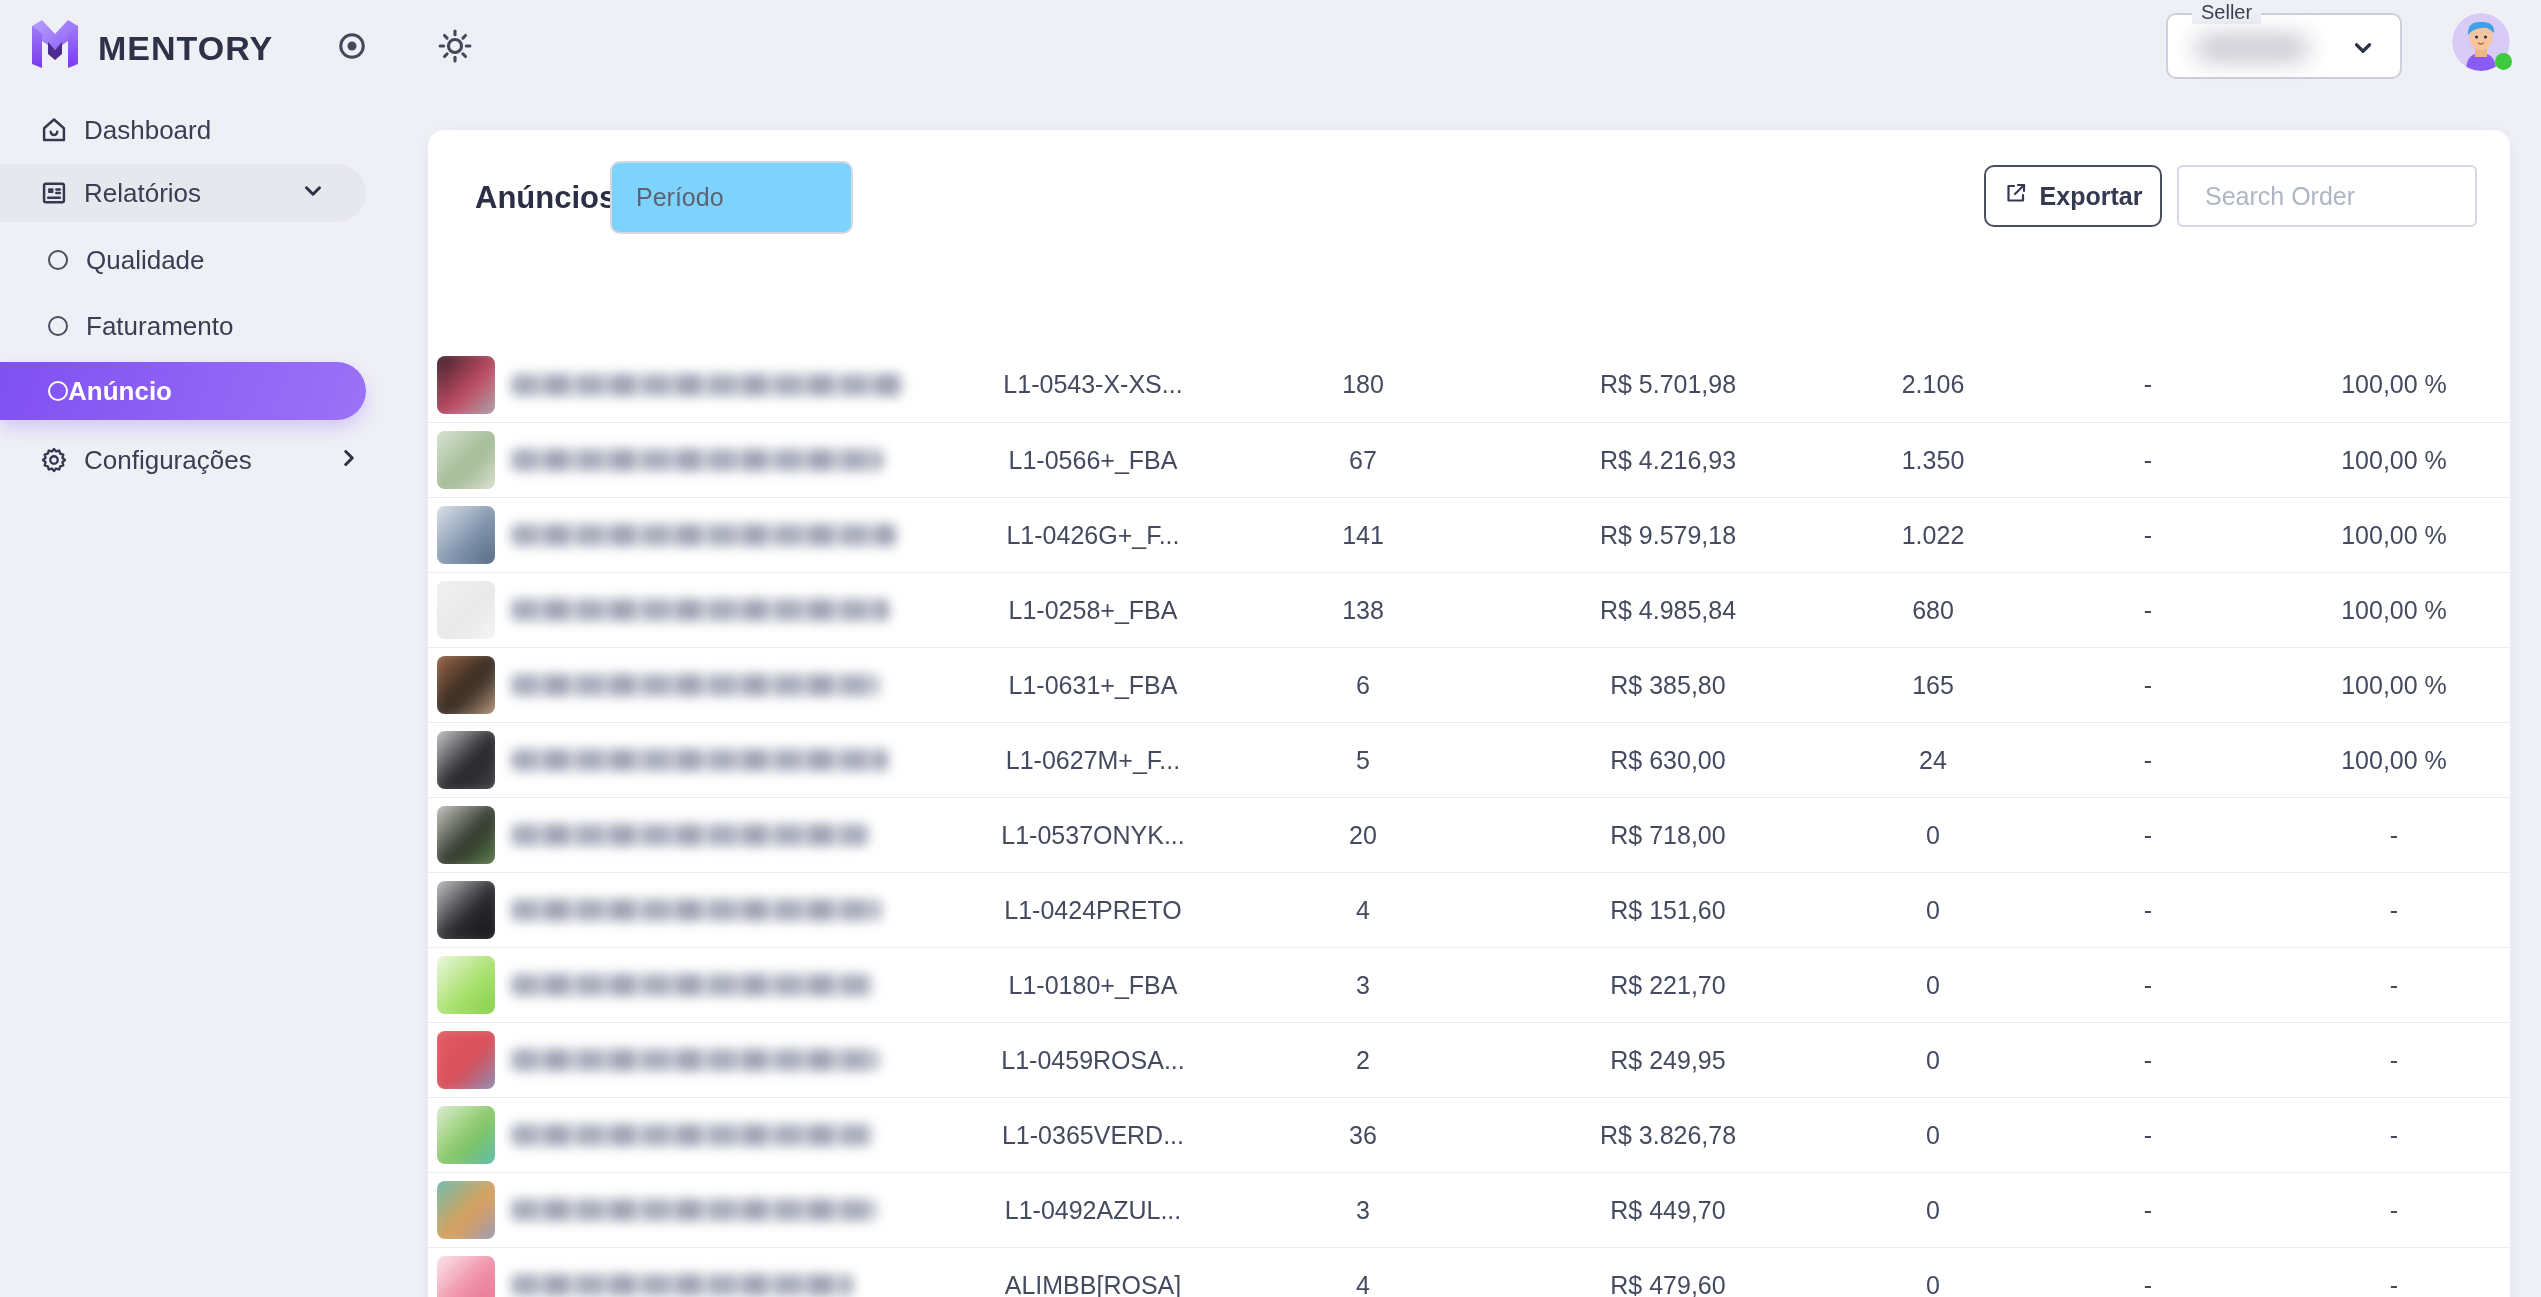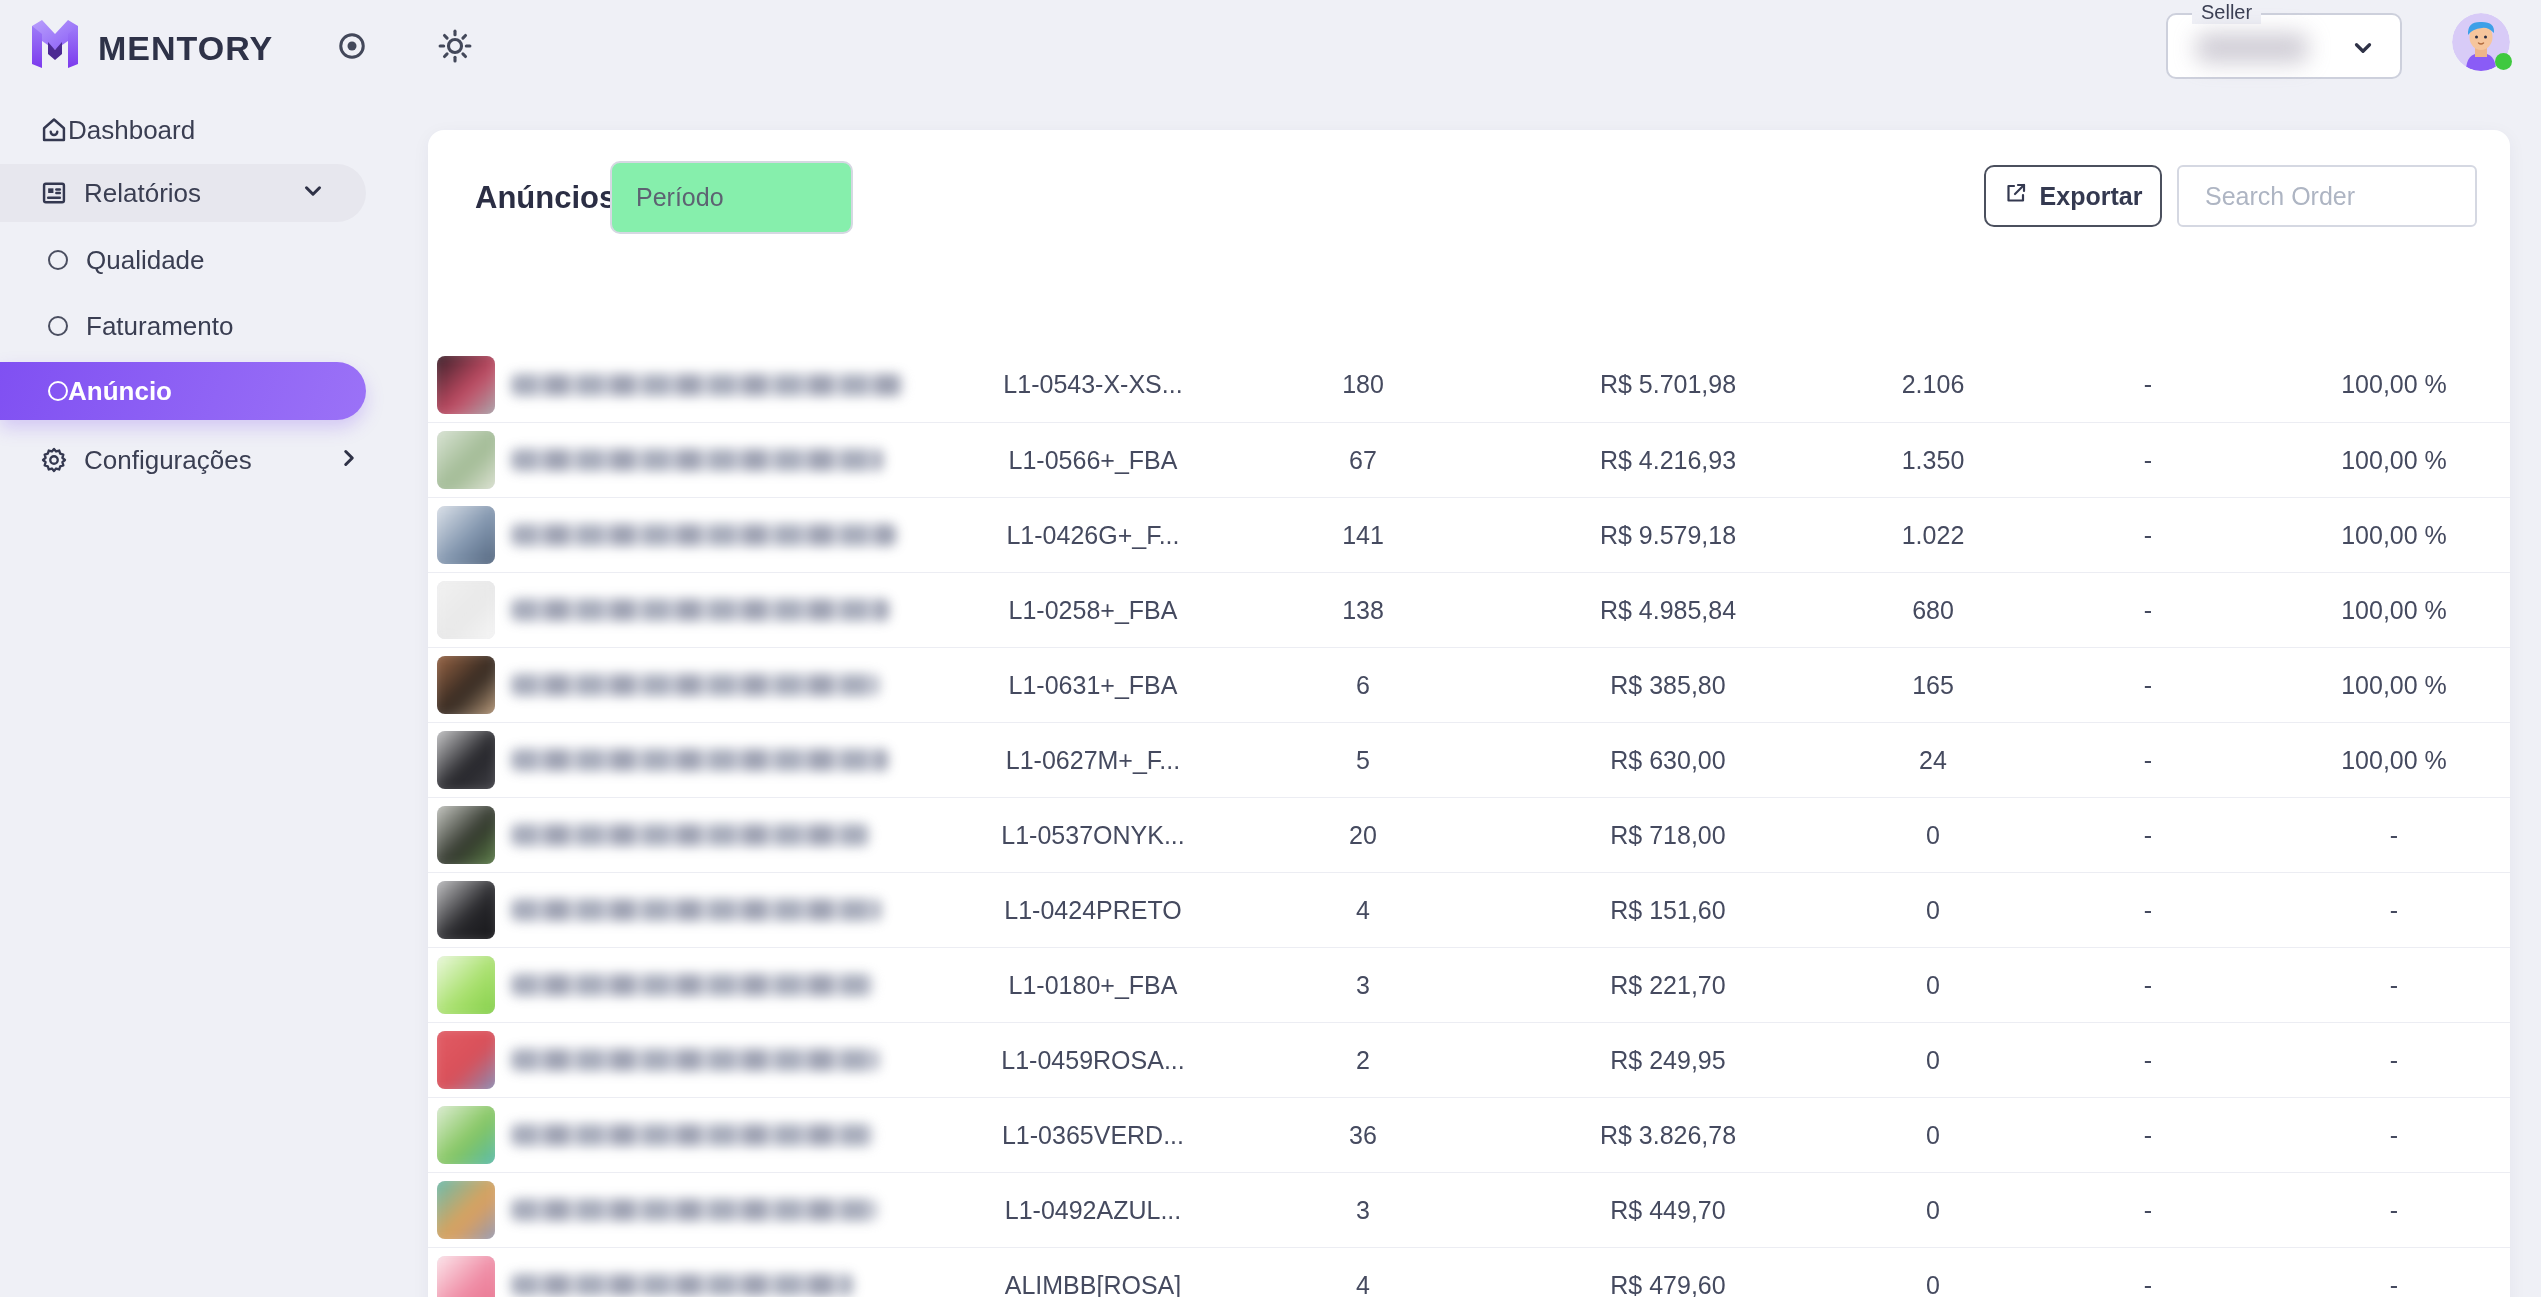--- a/index.html
+++ b/index.html
@@ -39,21 +39,21 @@
   .status-dot {
     position:absolute; right:-2px; bottom:1px; width:17px; height:17px;
     border-radius:50%; background:#3fc93f;
   }
 
   
   .sidebar { position:absolute; left:0; top:100px; width:420px; }
   .side-item { position:absolute; display:flex; align-items:center; cursor:pointer; }
   .side-item .lbl { font-size:26px; color:#3a3e52; }
   .mi-icon { width:28px; height:28px; color:#343850; flex:0 0 auto; }
-  .it-dashboard { left:40px; top:8px; height:44px; }
+  .it-dashboard { left:40px; top:8px; height:44px; gap:16px; }
   .pill {
     left:0; width:366px; height:58px; border-radius:0 29px 29px 0;
     padding-left:40px; gap:16px;
   }
   .it-relatorios { top:64px; background:#e7e7ee; }
   .it-relatorios .chev { position:absolute; right:40px; color:#2f3247; }
   .sub-item { left:48px; height:40px; gap:18px; }
   .radio {
     width:20px; height:20px; border:2.5px solid #4a4e60; border-radius:50%;
     flex:0 0 auto; background:transparent;
@@ -74,21 +74,21 @@
   
   .card {
     position:absolute; left:428px; top:130px; width:2082px; height:1210px;
     background:#ffffff; border-radius:16px 16px 0 0;
     box-shadow:0 4px 18px rgba(40,45,80,.05);
   }
   .card-head { position:absolute; left:0; top:0; width:100%; height:132px; }
   .page-title { position:absolute; left:47px; top:50px; font-size:31px; font-weight:600; color:#2b2e44; }
   .period-input {
     position:absolute; left:182px; top:31px; width:243px; height:73px;
-    border:2px solid #d5d8e2; border-radius:10px; background:#86efac;
+    border:2px solid #d5d8e2; border-radius:10px; background:#7dd3fc;
     font-family:"Liberation Sans",sans-serif; font-size:25px; color:#3a3e52;
     padding:4px 24px; outline:none;
   }
   .period-input::placeholder { color:#5d6272; }
   .export-btn {
     position:absolute; left:1556px; top:35px; width:178px; height:62px;
     background:#fff; border:2.5px solid #4b505e; border-radius:10px;
     display:flex; align-items:center; justify-content:center; gap:12px;
     font-size:25px; font-weight:600; color:#343950; cursor:pointer;
   }

